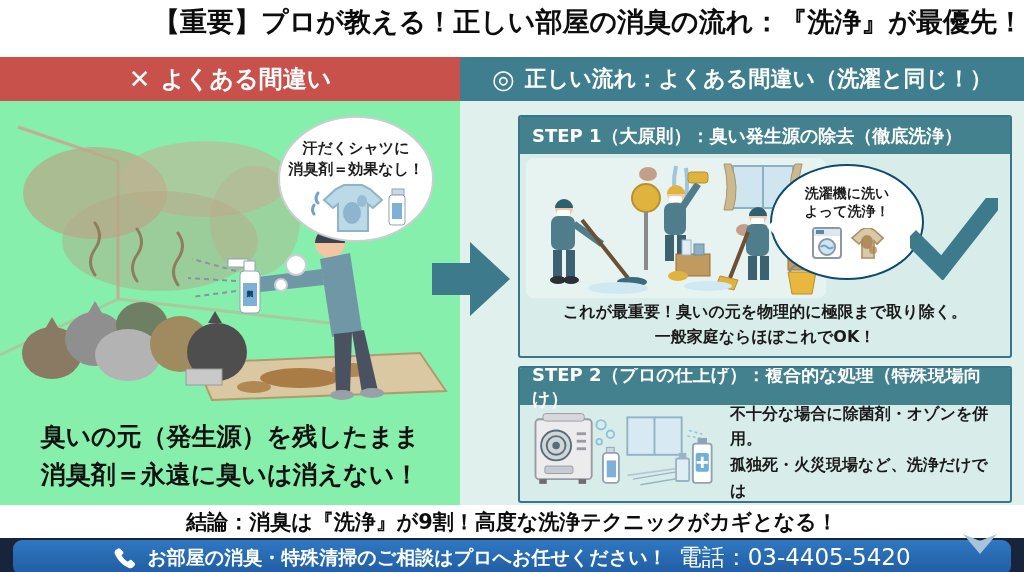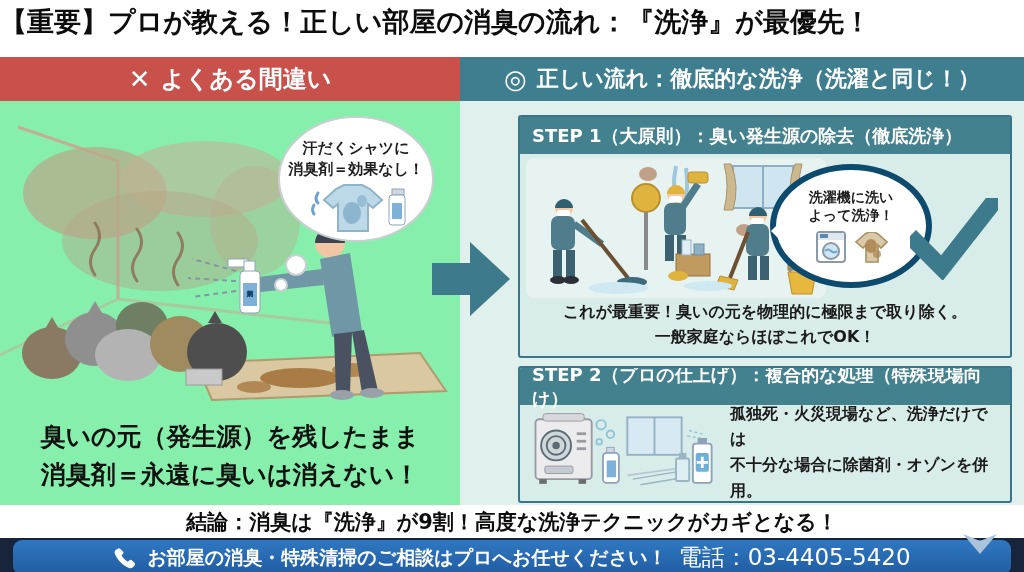--- a/index.html
+++ b/index.html
@@ -1,21 +1,21 @@
 <!DOCTYPE html>
 <html><head>
 <meta charset="utf-8">
 <style>
   html,body{margin:0;padding:0;background:#ffffff;}
   .stage{position:relative;width:1024px;height:572px;overflow:hidden;background:#ffffff;
          font-family:"DejaVu Sans",sans-serif;}
 
   
   .title-bar{position:absolute;top:0;left:0;width:1024px;height:44px;background:#ffffff;
-             display:flex;align-items:center;justify-content:flex-start;}
+             display:flex;align-items:center;justify-content:flex-end;}
   .title-text{font-size:27px;font-weight:bold;color:#0d0d0d;letter-spacing:0px;}
 
   
   .panel-header{position:absolute;top:57px;height:44px;display:flex;align-items:center;
                 justify-content:center;gap:10px;color:#fff;font-weight:bold;}
   .left-header{left:0;width:460px;background:#C9514B;font-size:24px;}
   .right-header{left:460px;width:564px;background:#3E7E8F;font-size:22px;}
   .badge-icon{font-size:26px;font-weight:bold;line-height:1;}
 
   
@@ -31,21 +31,21 @@
   .step-box{position:absolute;left:58px;width:494px;border:2px solid #38758a;border-radius:3px;
             background:#D8ECE9;overflow:hidden;box-sizing:border-box;}
   .step1{top:14px;height:243px;}
   .step2{top:265px;height:137px;}
   .step-header{height:37px;background:#44818F;color:#fff;font-weight:bold;font-size:18px;
                display:flex;align-items:center;padding:0 12px;box-sizing:border-box;}
   .step1-body{position:relative;height:202px;}
   .step1-art{position:absolute;left:6px;top:4px;}
   .bubble1{position:absolute;left:250px;top:10px;width:150px;height:112px;background:#fff;
            border-radius:50%;display:flex;flex-direction:column;align-items:center;
-           justify-content:center;text-align:center;border:6px solid #0c4a6e;}
+           justify-content:center;text-align:center;border:2px solid #0c4a6e;}
   .bubble1::before{content:"";position:absolute;left:-16px;top:50px;border:11px solid transparent;
                    border-right-color:#fff;}
   .bubble1 .line{font-size:14px;font-weight:bold;color:#1d1d1d;line-height:1.3;}
   .bubble1 .icons{display:flex;gap:7px;margin-top:4px;align-items:flex-end;}
   .check{position:absolute;right:12px;top:44px;}
   .step1-caption{position:absolute;left:0;bottom:6px;width:100%;text-align:center;
                  font-size:16px;font-weight:bold;color:#1a1a1a;line-height:1.55;}
   .step2-body{display:flex;align-items:center;height:94px;padding:0 8px;gap:10px;box-sizing:border-box;}
   .step2-text{font-size:16px;font-weight:bold;color:#1a1a1a;line-height:1.6;}
 
@@ -72,21 +72,21 @@
   <div class="title-bar">
     <div class="title-text">【重要】プロが教える！正しい部屋の消臭の流れ：『洗浄』が最優先！</div>
   </div>
 
   <div class="panel-header left-header">
     <span class="badge-icon">✕</span>
     <span>よくある間違い</span>
   </div>
   <div class="panel-header right-header">
     <span class="badge-icon">◎</span>
-    <span>正しい流れ：徹底的な洗浄（洗濯と同じ！）</span>
+    <span>正しい流れ：よくある間違い（洗濯と同じ！）</span>
   </div>
 
   <div class="left-body">
 
     <svg width="460" height="300" viewBox="0 0 460 300">
 
       <g>
         <path d="M18 26 L118 60 L118 198" fill="none" stroke="#c4ad94" stroke-width="3"></path>
         <path d="M0 254 L118 198 L330 222" fill="none" stroke="#c4ad94" stroke-width="3" opacity="0.55"></path>
       </g>
@@ -331,22 +331,22 @@
             <rect x="181" y="30" width="10" height="6" fill="#8fa3b8"></rect>
             <rect x="179" y="46" width="14" height="20" rx="2" fill="#6db0d8"></rect>
             <path d="M186 50 v12 M180 56 h12" stroke="#fff" stroke-width="3"></path>
             <g stroke="#8fc4d8" stroke-width="1.5" stroke-dasharray="3 3">
               <line x1="172" y1="22" x2="186" y2="26"></line>
                 <line x1="170" y1="28" x2="184" y2="30"></line>
             </g>
           </g>
         </svg>
         <div class="step2-text">
+          <div>不十分な場合に除菌剤・オゾンを併用。</div>
           <div>孤独死・火災現場など、洗浄だけでは</div>
-          <div>不十分な場合に除菌剤・オゾンを併用。</div>
         </div>
       </div>
     </div>
   </div>
 
   <svg class="transition-arrow" viewBox="0 0 78 74">
     <polygon points="0,21 38,21 38,0 78,37 38,74 38,53 0,53" fill="#3D7A8C"></polygon>
   </svg>
 
   <div class="conclusion">

